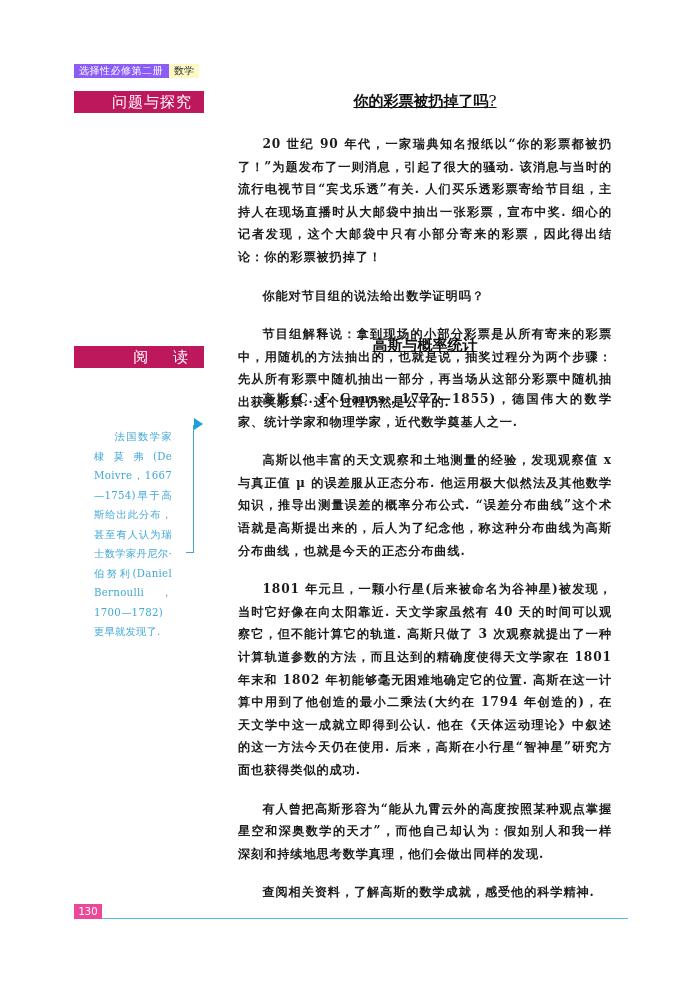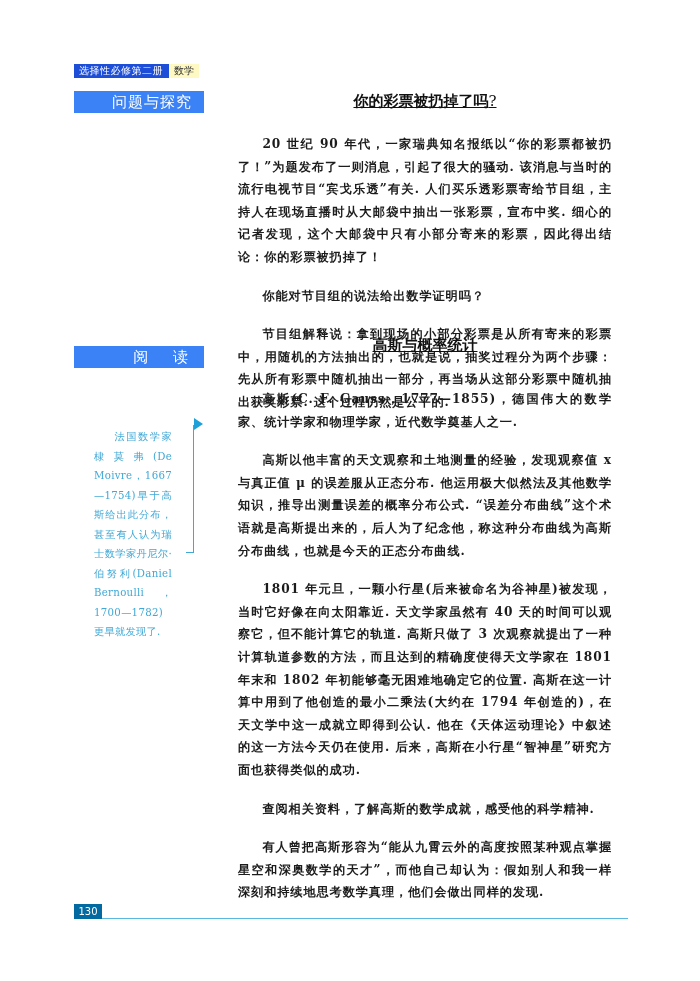--- a/index.html
+++ b/index.html
@@ -10,27 +10,27 @@
     }
     .abs { position: absolute; }
 
     
     .book-tag {
       left: 74px; top: 64px; height: 14px;
       display: flex; align-items: stretch;
       font-family: "DejaVu Sans", "Liberation Sans", sans-serif;
       font-size: 10px; line-height: 14px;
     }
-    .book-tag .vol { background: #1d4ed8; color: #fff; padding: 0 6px 0 5px; letter-spacing: 0.5px; text-align: center; }
+    .book-tag .vol { background: #8b5cf6; color: #fff; padding: 0 6px 0 5px; letter-spacing: 0.5px; text-align: center; }
     .book-tag .subj { background: #fef9c3; color: #333; padding: 0 5px; }
 
     
     .section-bar {
       left: 74px; width: 130px; height: 22px;
-      background: #3b82f6; color: #fff;
+      background: #be185d; color: #fff;
       font-family: "DejaVu Sans", "Liberation Sans", sans-serif;
       font-size: 15px; line-height: 22px; text-align: right;
       padding-right: 12px; box-sizing: border-box; letter-spacing: 1px;
     }
     .bar-1 { top: 91px; }
     .bar-2 { top: 346px; letter-spacing: 10px; padding-right: 6px; }
 
     
     .heading {
       left: 222px; width: 406px; text-align: center;
@@ -66,21 +66,21 @@
     }
     .note-arrow {
       left: 194px; top: 418px; width: 0; height: 0;
       border-top: 6px solid transparent; border-bottom: 6px solid transparent;
       border-left: 9px solid #1ea0d8;
     }
 
     
     .page-num {
       left: 74px; top: 904px; width: 28px; height: 15px;
-      background: #0369a1; color: #fff;
+      background: #ec4899; color: #fff;
       font-family: "DejaVu Sans", "Liberation Sans", sans-serif;
       font-size: 10px; line-height: 15px; text-align: center;
     }
     .footer-rule {
       left: 102px; top: 918px; width: 526px; height: 1px; background: #58b8df;
     }
   </style>
 </head>
 <body>
 
@@ -98,22 +98,22 @@
   <p>你能对节目组的说法给出数学证明吗？</p>
   <p>节目组解释说：拿到现场的小部分彩票是从所有寄来的彩票中，用随机的方法抽出的，也就是说，抽奖过程分为两个步骤：先从所有彩票中随机抽出一部分，再当场从这部分彩票中随机抽出获奖彩票. 这个过程仍然是公平的.</p>
 </div>
 
 <div class="abs section-bar bar-2">阅 读</div>
 <div class="abs heading h-2">高斯与概率统计</div>
 <div class="abs body-col col-2">
   <p>高斯(C. F. Gauss，1777—1855)，德国伟大的数学家、统计学家和物理学家，近代数学奠基人之一.</p>
   <p>高斯以他丰富的天文观察和土地测量的经验，发现观察值 x 与真正值 μ 的误差服从正态分布. 他运用极大似然法及其他数学知识，推导出测量误差的概率分布公式. “误差分布曲线”这个术语就是高斯提出来的，后人为了纪念他，称这种分布曲线为高斯分布曲线，也就是今天的正态分布曲线.</p>
   <p>1801 年元旦，一颗小行星(后来被命名为谷神星)被发现，当时它好像在向太阳靠近. 天文学家虽然有 40 天的时间可以观察它，但不能计算它的轨道. 高斯只做了 3 次观察就提出了一种计算轨道参数的方法，而且达到的精确度使得天文学家在 1801 年末和 1802 年初能够毫无困难地确定它的位置. 高斯在这一计算中用到了他创造的最小二乘法(大约在 1794 年创造的)，在天文学中这一成就立即得到公认. 他在《天体运动理论》中叙述的这一方法今天仍在使用. 后来，高斯在小行星“智神星”研究方面也获得类似的成功.</p>
+  <p>有人曾把高斯形容为“能从九霄云外的高度按照某种观点掌握星空和深奥数学的天才”，而他自己却认为：假如别人和我一样深刻和持续地思考数学真理，他们会做出同样的发现.</p>
   <p>查阅相关资料，了解高斯的数学成就，感受他的科学精神.</p>
-  <p>有人曾把高斯形容为“能从九霄云外的高度按照某种观点掌握星空和深奥数学的天才”，而他自己却认为：假如别人和我一样深刻和持续地思考数学真理，他们会做出同样的发现.</p>
 </div>
 
 <div class="abs note">
   <p>法国数学家棣莫弗(De Moivre，1667—1754)早于高斯给出此分布，甚至有人认为瑞士数学家丹尼尔·伯努利(Daniel Bernoulli，1700—1782)更早就发现了.</p>
 </div>
 <div class="abs note-arrow"></div>
 <div class="abs note-rule"></div>
 <div class="abs note-rule-foot"></div>
 
 <div class="abs page-num">130</div>

